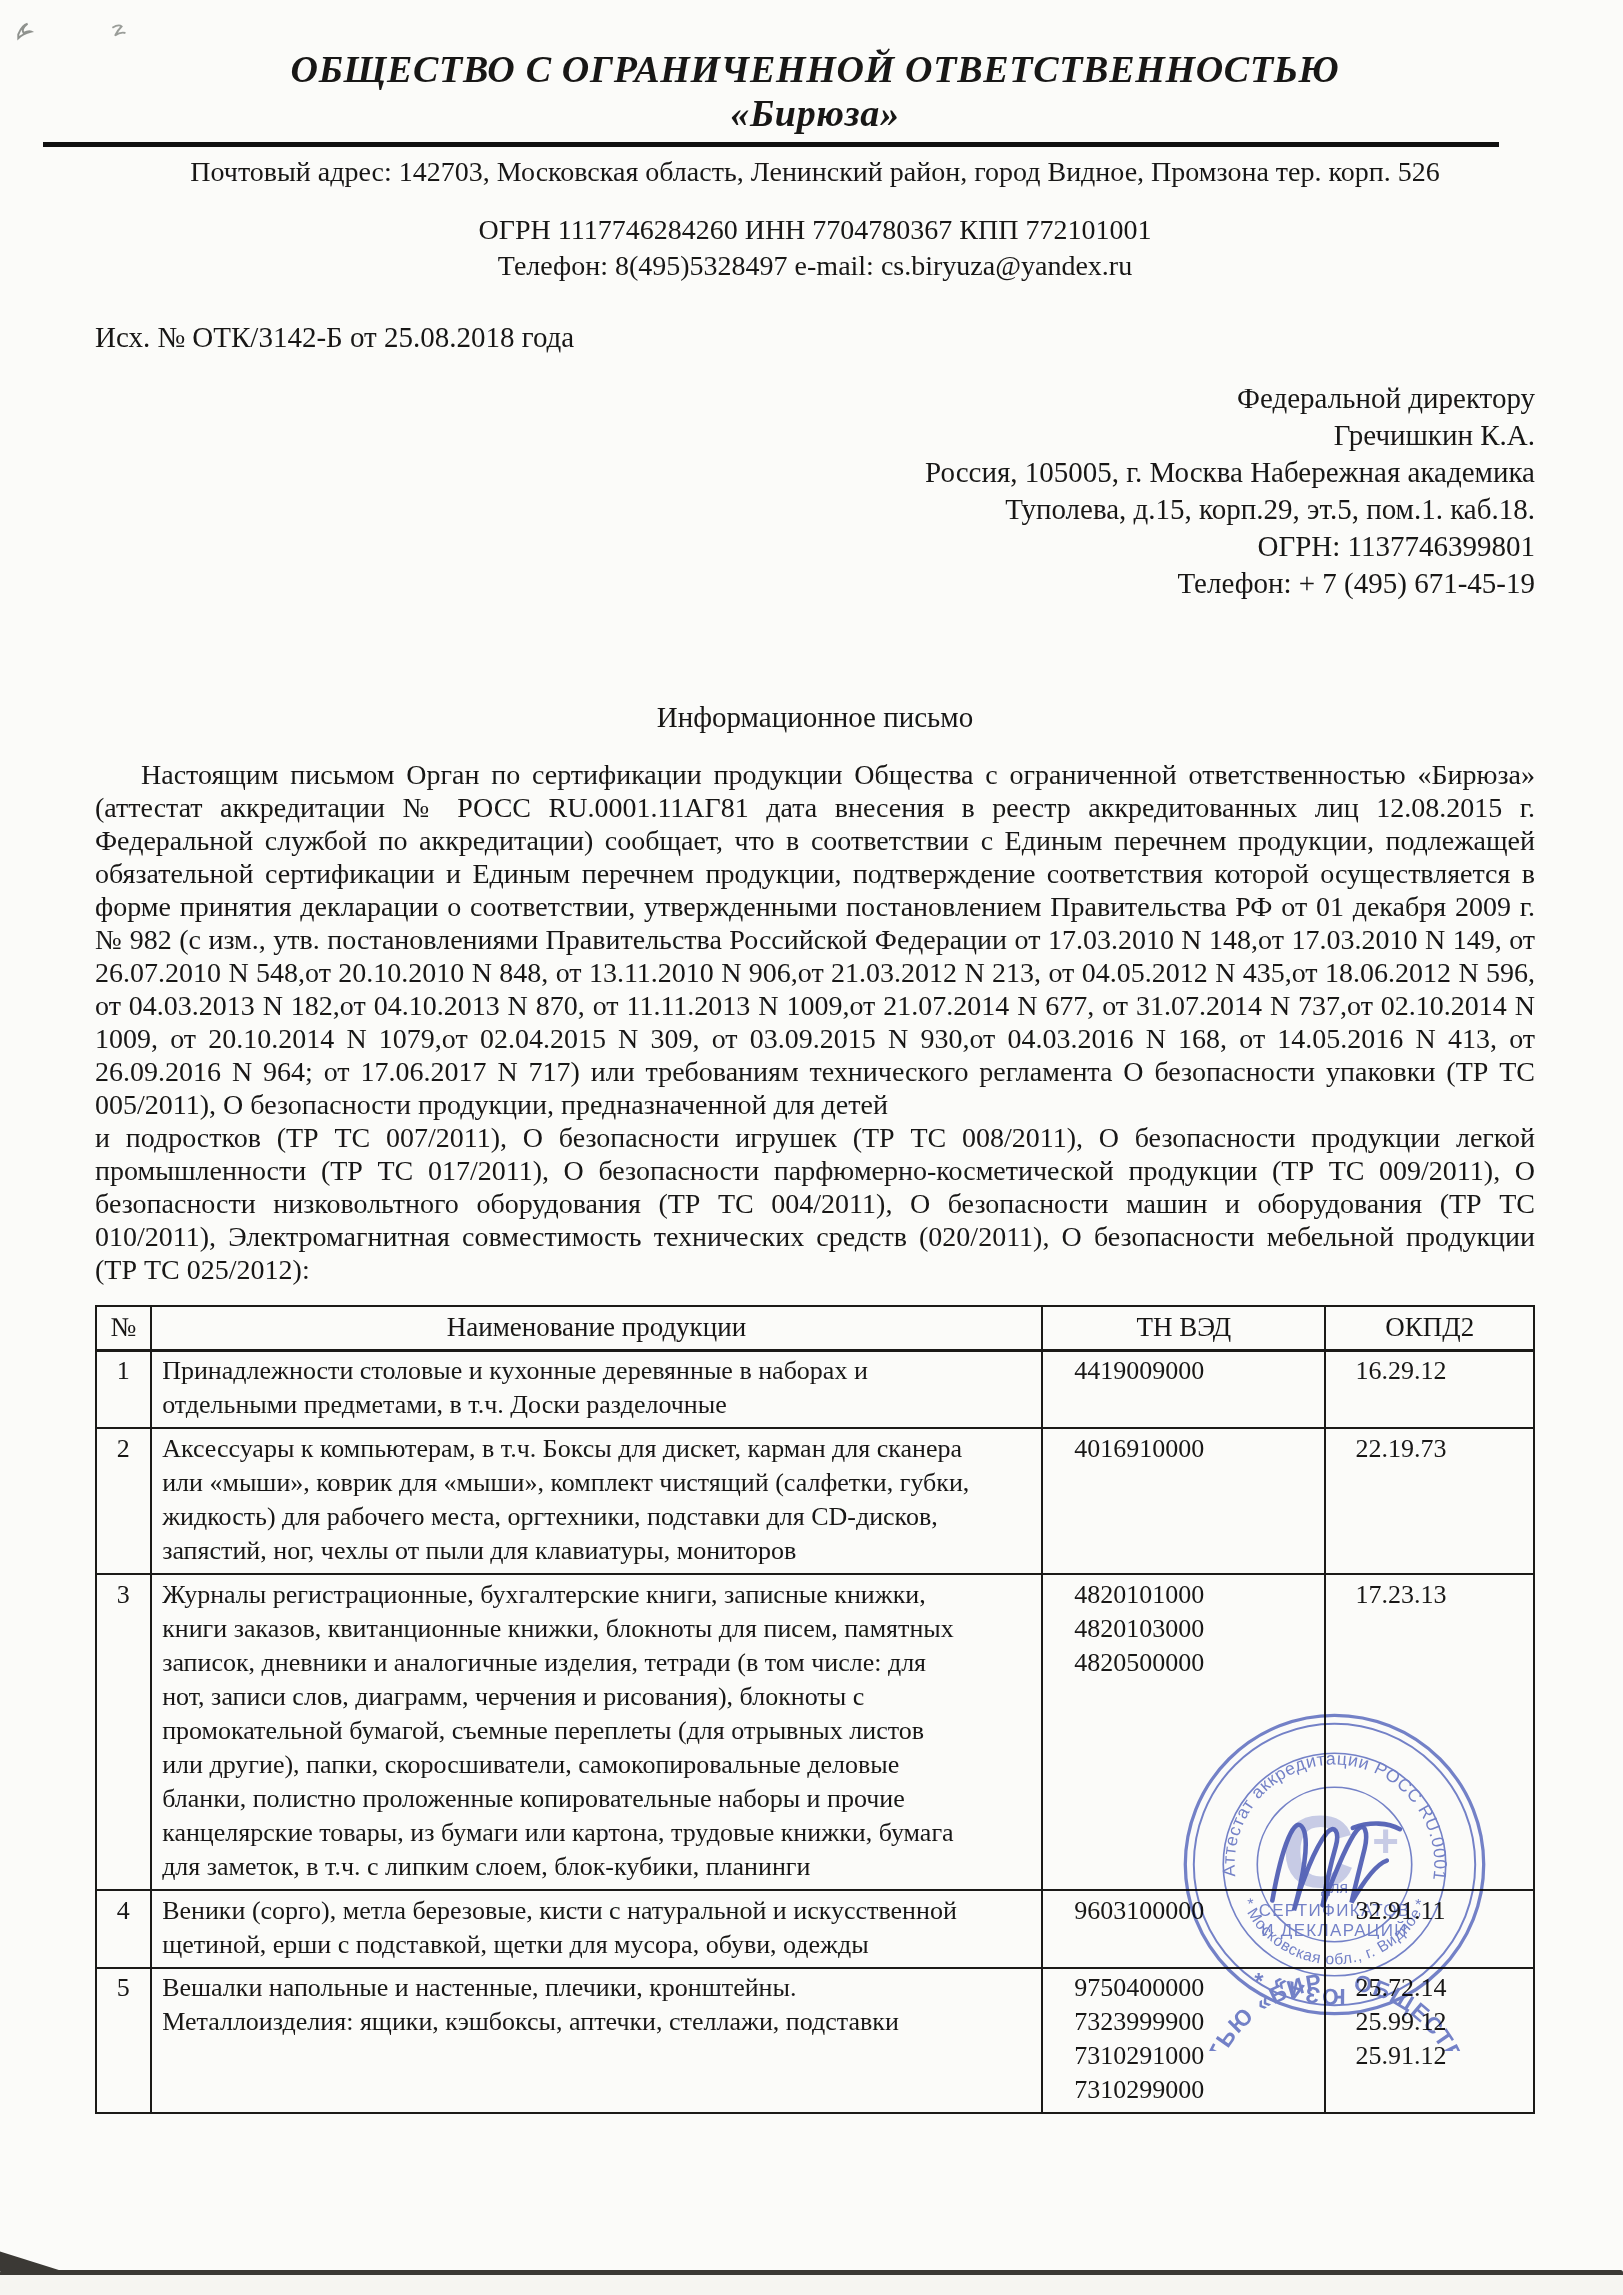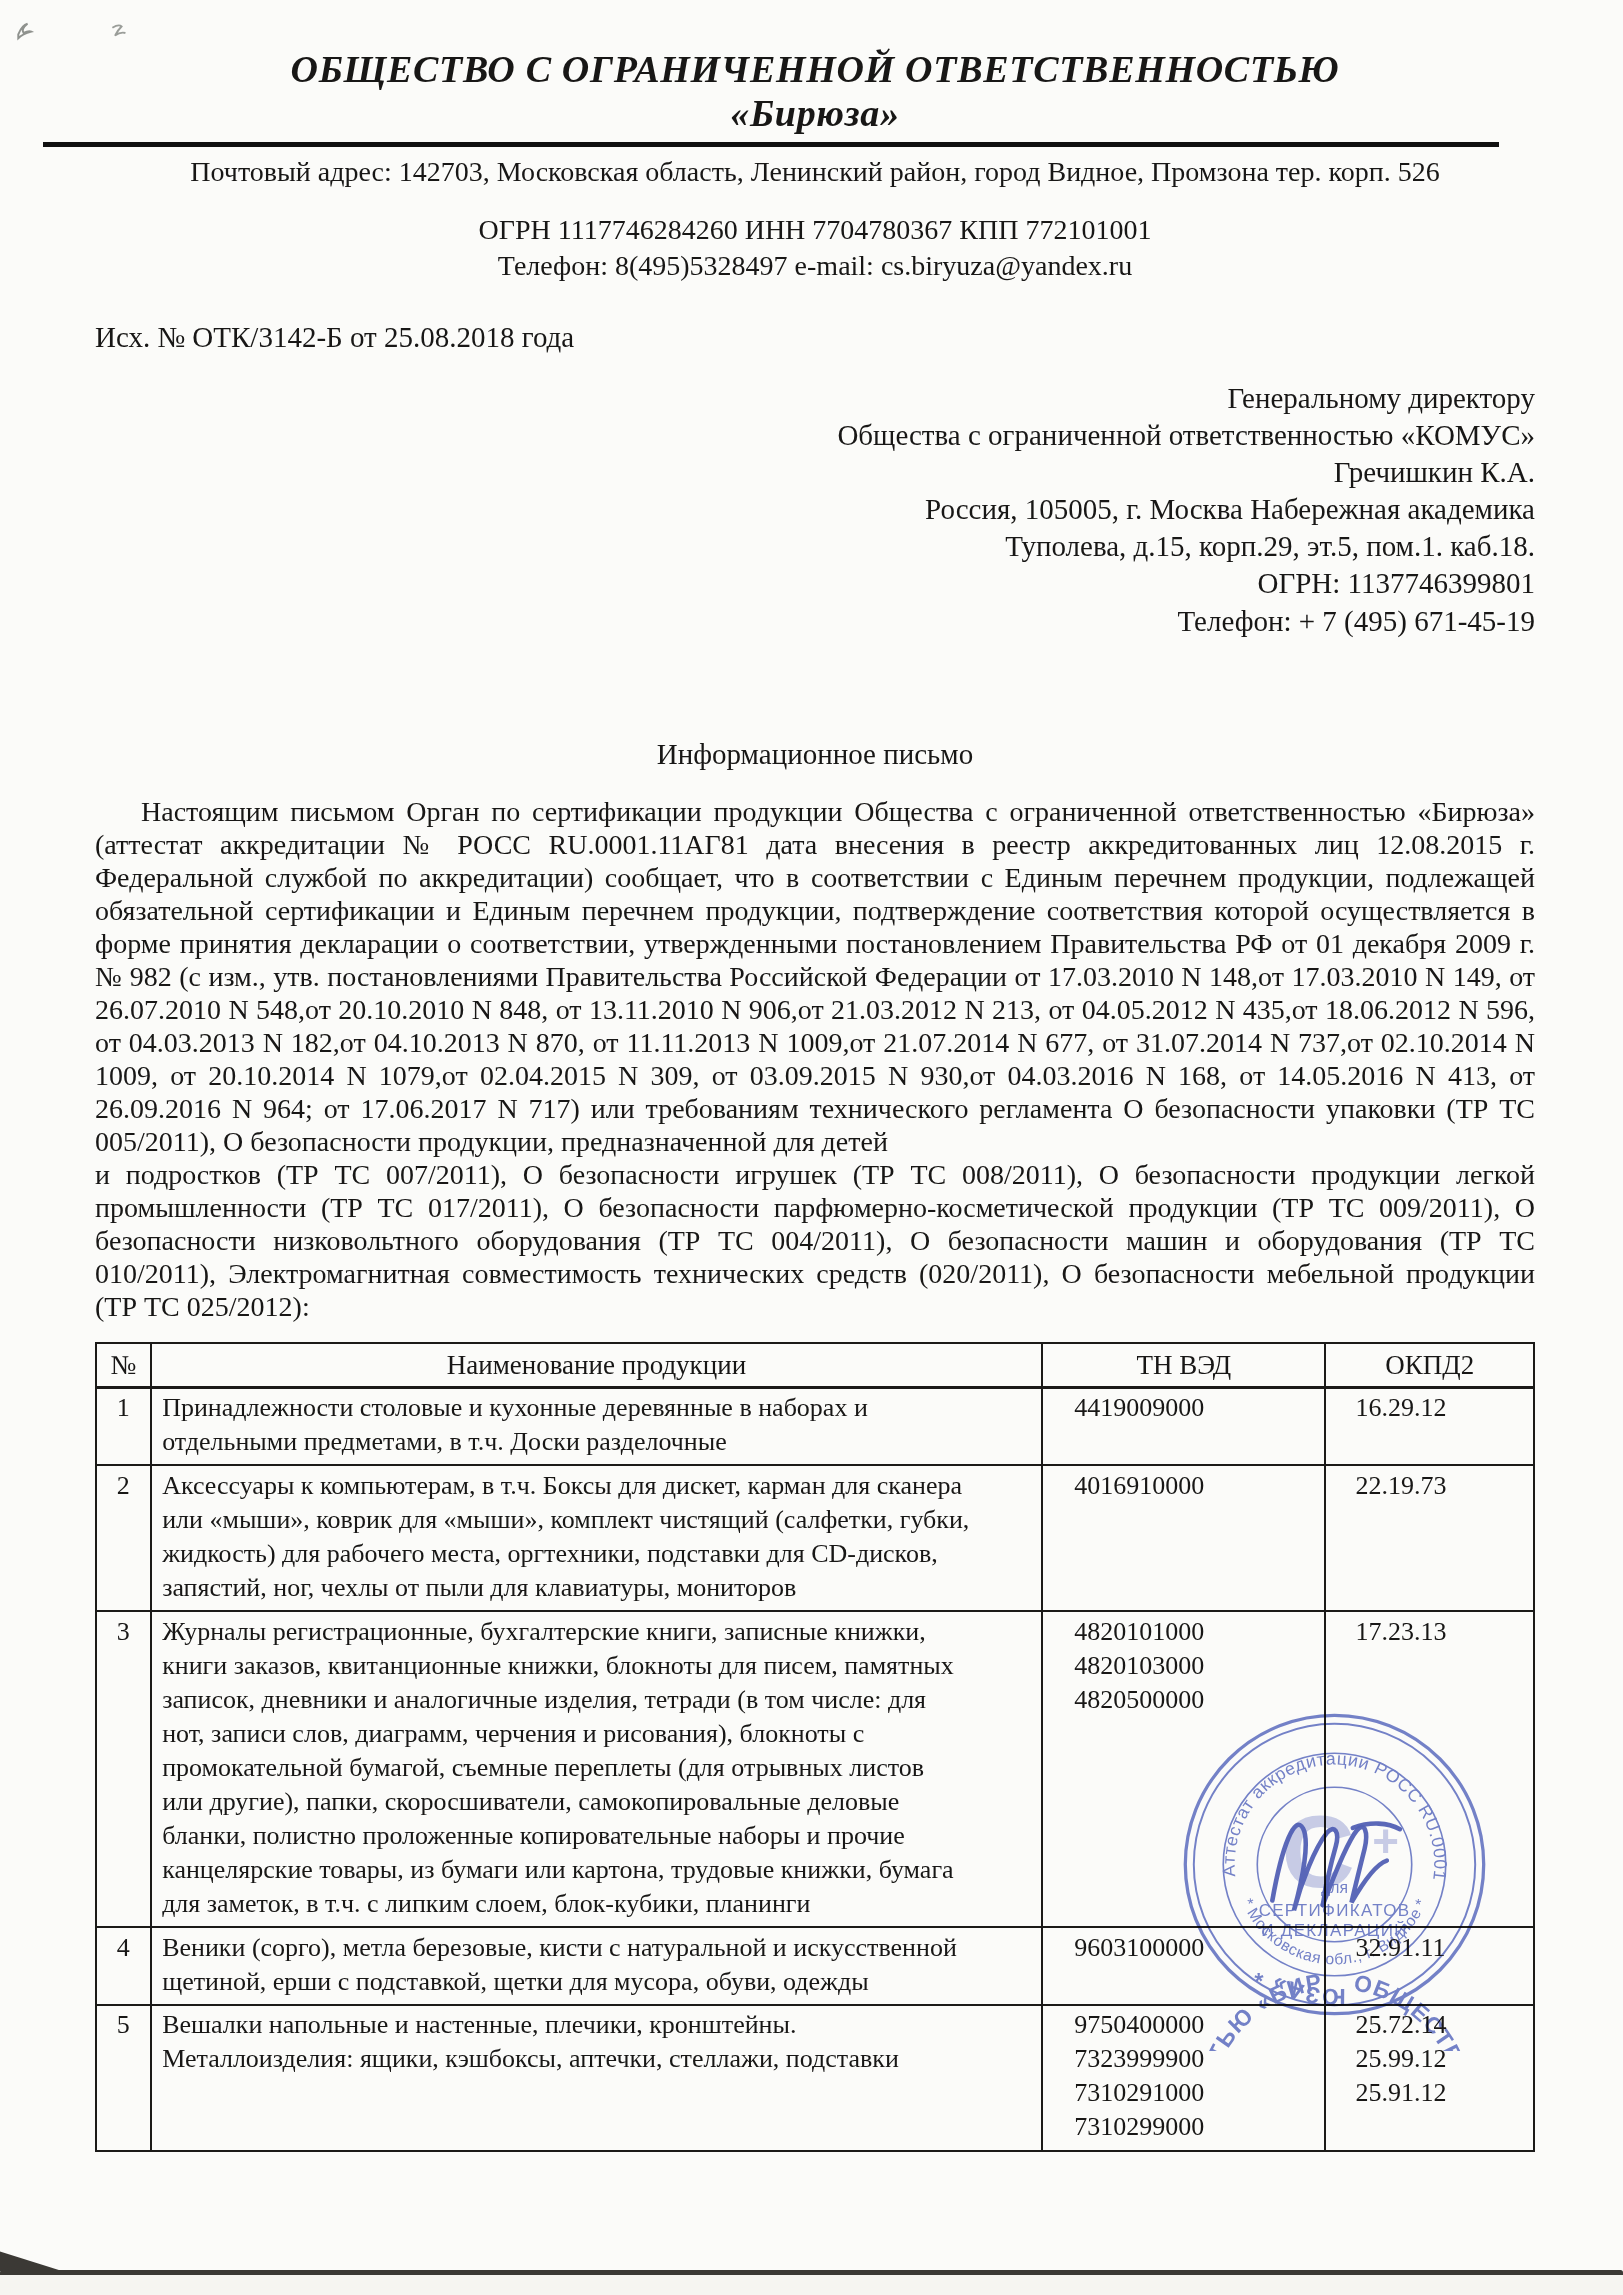--- a/index.html
+++ b/index.html
@@ -137,22 +137,21 @@
       </div>
       <div class="lh-reg">
         <div>ОГРН 1117746284260 ИНН 7704780367 КПП 772101001</div>
         <div>Телефон: 8(495)5328497 e-mail: cs.biryuza@yandex.ru</div>
       </div>
     </div>
 
     <div class="outgoing">Исх. № ОТК/3142-Б от 25.08.2018 года</div>
 
     <div class="recipient">
-      <div>Генеральному директору</div>
-      <div>Общества с ограниченной ответственностью «КОМУС»</div>
+      <div>Федеральной директору</div>
       <div>Гречишкин К.А.</div>
       <div>Россия, 105005, г. Москва Набережная академика</div>
       <div>Туполева, д.15, корп.29, эт.5, пом.1. каб.18.</div>
       <div>ОГРН: 1137746399801</div>
       <div>Телефон: + 7 (495) 671-45-19</div>
     </div>
 
     <h2 class="letter-title">Информационное письмо</h2>
 
     <p class="body-par first">Настоящим письмом Орган по сертификации продукции Общества с ограниченной ответственностью «Бирюза» (аттестат аккредитации № РОСС RU.0001.11АГ81 дата внесения в реестр аккредитованных лиц 12.08.2015 г. Федеральной службой по аккредитации) сообщает, что в соответствии с Единым перечнем продукции, подлежащей обязательной сертификации и Единым перечнем продукции, подтверждение соответствия которой осуществляется в форме принятия декларации о соответствии, утвержденными постановлением Правительства РФ от 01 декабря 2009 г. № 982 (с изм., утв. постановлениями Правительства Российской Федерации от 17.03.2010 N 148,от 17.03.2010 N 149, от 26.07.2010 N 548,от 20.10.2010 N 848, от 13.11.2010 N 906,от 21.03.2012 N 213, от 04.05.2012 N 435,от 18.06.2012 N 596, от 04.03.2013 N 182,от 04.10.2013 N 870, от 11.11.2013 N 1009,от 21.07.2014 N 677, от 31.07.2014 N 737,от 02.10.2014 N 1009, от 20.10.2014 N 1079,от 02.04.2015 N 309, от 03.09.2015 N 930,от 04.03.2016 N 168, от 14.05.2016 N 413, от 26.09.2016 N 964; от 17.06.2017 N 717) или требованиям технического регламента О безопасности упаковки (ТР ТС 005/2011), О безопасности продукции, предназначенной для детей</p>

